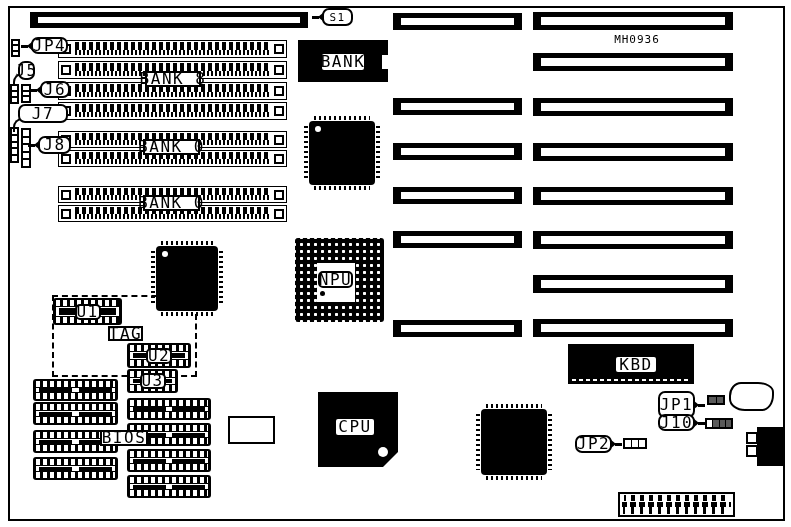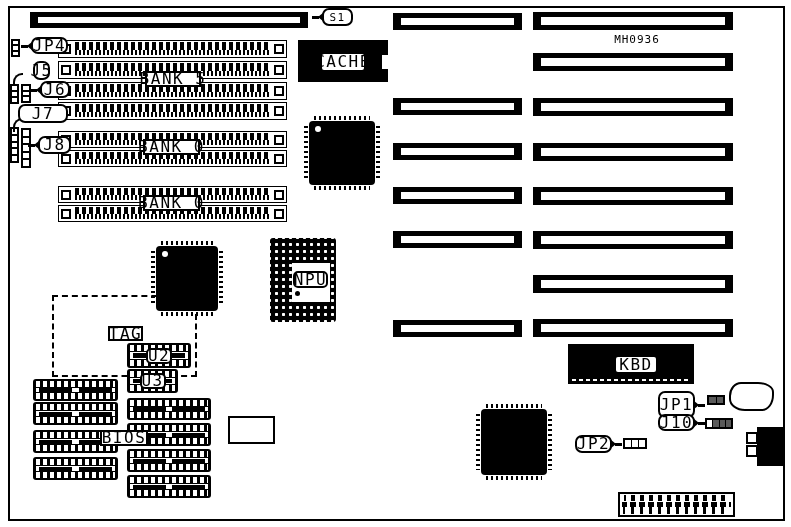--- a/index.html
+++ b/index.html
@@ -109,21 +109,21 @@
     </div>
   <div class="simm" style="left:58px;top:82px;width:229px;height:18px">
       <span class="cap l"></span>
       <span class="cap r"></span>
     </div>
   <div class="simm" style="left:58px;top:102px;width:229px;height:18px">
       <span class="cap l"></span>
       <span class="cap r"></span>
     </div>
   <div class="lbox" style="left:145px;top:71px;width:56px;height:16px">
-    <span class="ts">BANK 5</span>
+    <span class="ts">BANK 8</span>
   </div>
 
   <div class="simm" style="left:58px;top:131px;width:229px;height:17px">
       <span class="cap l"></span>
       <span class="cap r"></span>
     </div>
   <div class="simm" style="left:58px;top:150px;width:229px;height:17px">
       <span class="cap l"></span>
       <span class="cap r"></span>
     </div>
@@ -145,21 +145,21 @@
 
   <div class="jv" style="left:11px;top:39px;width:9px;height:18px">
       <i></i>
       <i></i>
       <i></i>
     </div>
   <div class="callout arrow-l" style="left:31px;top:37px;width:37px;height:17px">
     <span class="ts">JP4</span>
   </div>
 
-  <div class="callout" style="left:33px;top:61px;width:17px;height:19px">
+  <div class="callout" style="left:18px;top:61px;width:17px;height:19px">
     <span class="ts">J5</span>
   </div>
   <div class="curve" style="left:13px;top:73px;width:10px;height:13px"></div>
   <div class="jv" style="left:10px;top:84px;width:9px;height:20px">
       <i></i>
       <i></i>
       <i></i>
     </div>
 
   <div class="jv" style="left:21px;top:84px;width:10px;height:19px">
@@ -191,21 +191,21 @@
       <i></i>
     </div>
   <div class="callout arrow-l" style="left:38px;top:136px;width:33px;height:18px">
     <span class="ts">J8</span>
   </div>
 
   <div style="position:absolute;left:298px;top:40px;width:90px;height:42px;background:#000">
     <div style="position:absolute;right:0;top:15px;width:6px;height:14px;background:#fff"></div>
   </div>
   <div class="onchip round" style="left:322px;top:54px;width:42px;height:16px">
-    <span class="ts">CACHE</span>
+    <span class="ts">BANK</span>
   </div>
 
   <div class="qfp" style="left:309px;top:121px;width:66px;height:64px">
     <span class="tk-t"></span>
       <span class="tk-b"></span>
       <span class="tk-l"></span>
       <span class="tk-r"></span>
     <span class="dot"></span>
   </div>
   <div class="qfp" style="left:156px;top:246px;width:62px;height:65px">
@@ -215,31 +215,45 @@
       <span class="tk-r"></span>
     <span class="dot"></span>
   </div>
   <div class="qfp" style="left:481px;top:409px;width:66px;height:66px">
     <span class="tk-t"></span>
       <span class="tk-b"></span>
       <span class="tk-l"></span>
       <span class="tk-r"></span>
   </div>
 
-  <div class="pga" style="left:270px;top:238px;width:66px;height:84px">
+  <div class="pga" style="left:295px;top:238px;width:89px;height:84px">
     <div class="center" style="left:22px;top:25px;width:38px;height:39px"></div>
     <div class="lbox round" style="left:23px;top:33px;width:35px;height:17px">
       <span class="ts">NPU</span>
     </div>
     <span class="pindot" style="left:25px;top:53px"></span>
   </div>
 
+  <div class="cpu" style="left:318px;top:392px;width:80px;height:75px">
+    <div class="onchip" style="left:18px;top:27px;width:38px;height:16px">
+      <span class="ts">CPU</span>
+    </div>
+    <span class="dot"></span>
+  </div>
 
   <div class="dashed" style="left:52px;top:295px;width:145px;height:82px"></div>
 
+  <div class="dip" style="left:53px;top:298px;width:69px;height:27px">
+    <span class="pt"></span>
+      <span class="pb"></span>
+      <span class="md"></span>
+    <div class="lbox round" style="width:26px;height:16px">
+      <span class="ts">U1</span>
+    </div>
+  </div>
 
   <div class="lbox" style="left:108px;top:326px;width:35px;height:15px">
     <span class="ts">TAG</span>
   </div>
 
   <div class="dip" style="left:127px;top:343px;width:64px;height:25px">
     <span class="pt"></span>
       <span class="pb"></span>
       <span class="md"></span>
     <div class="lbox round" style="width:26px;height:16px">

